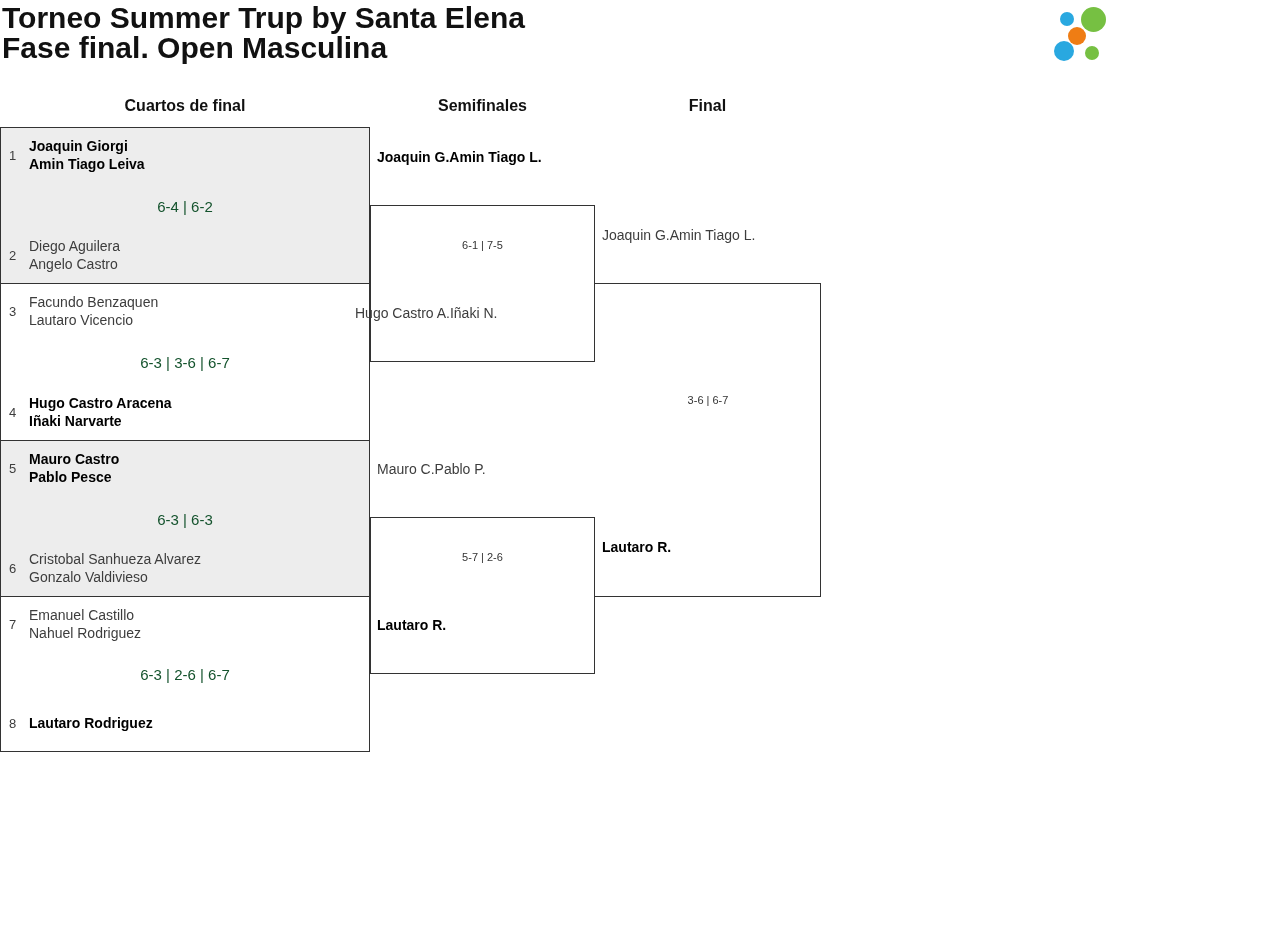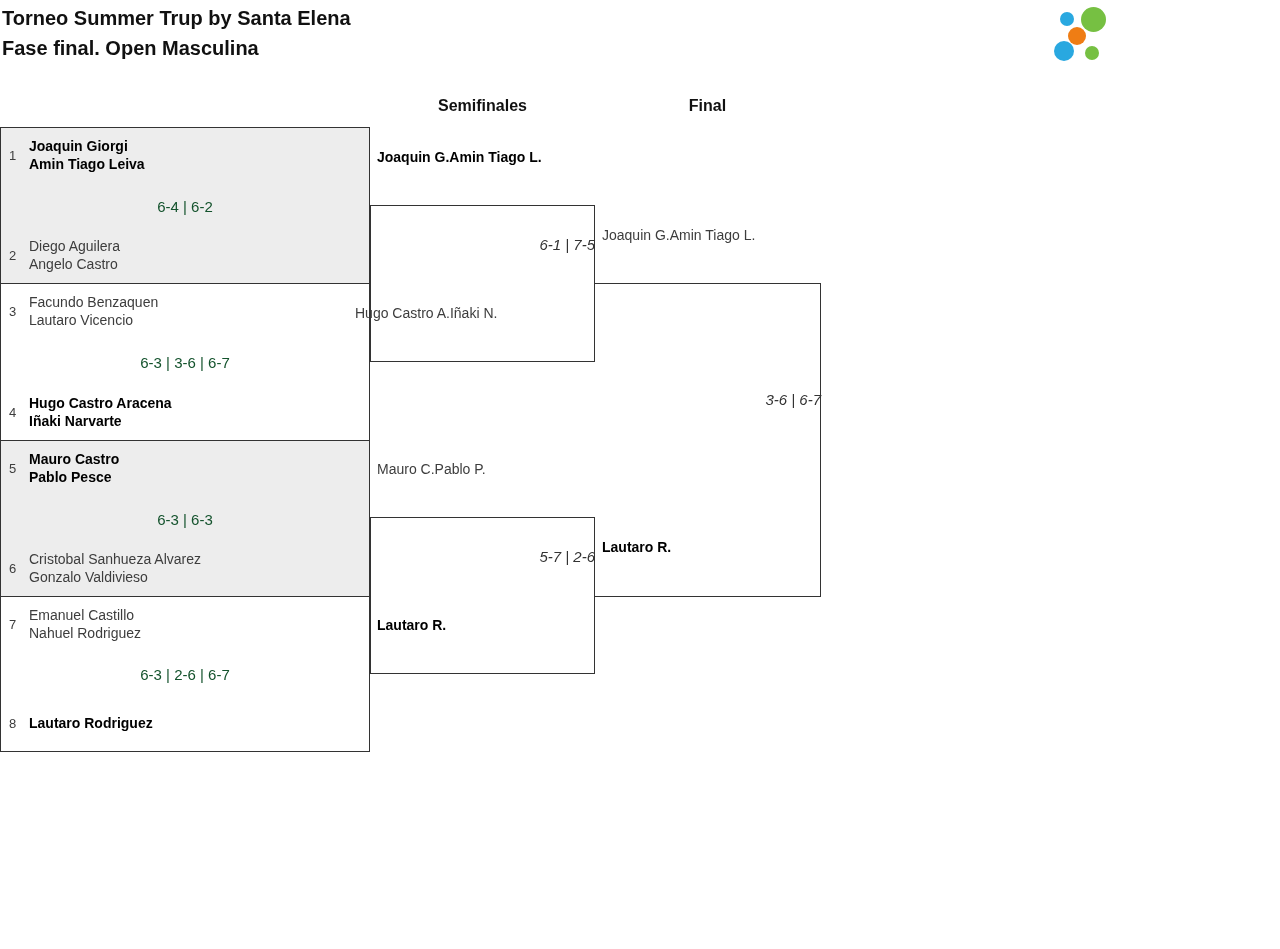--- a/index.html
+++ b/index.html
@@ -1,20 +1,20 @@
 <!DOCTYPE html>
 <html><head>
 <meta charset="utf-8">
 <style>
   html,body{margin:0;padding:0;background:#fff;}
   #page{position:relative;width:1280px;height:949px;background:#fff;overflow:hidden;
         font-family:"Liberation Sans",sans-serif;color:#111;}
 
   
-  .title{position:absolute;left:2px;top:3px;font-size:20px;font-weight:700;
+  .title{position:absolute;left:2px;top:3px;font-size:30px;font-weight:700;
          line-height:30px;color:#111;letter-spacing:0;}
   .logo{position:absolute;left:1045px;top:0;width:235px;height:75px;cursor:pointer;}
   .dot{position:absolute;border-radius:50%;}
 
   
   .round-header{position:absolute;top:97px;font-size:16px;font-weight:700;
                 text-align:center;color:#111;}
 
   
   .qbox{position:absolute;left:0;width:370px;box-sizing:border-box;
@@ -31,41 +31,42 @@
   .score{position:absolute;left:0;right:0;top:50%;transform:translateY(-50%);
          text-align:center;font-size:15px;color:#14532d;}
 
   
   .sbox{position:absolute;box-sizing:border-box;border:1px solid #333;background:transparent;}
   .fbox{position:absolute;box-sizing:border-box;border:1px solid #333;border-left:none;
         background:transparent;}
   .sname{position:absolute;height:36px;display:flex;
          justify-content:center;font-size:14px;line-height:18px;color:#3d3d3d;font-weight:400;}
   .sname.winner{font-weight:700;color:#000;}
-  .sscore{position:absolute;text-align:right;font-size:15px;color:#333;height:16px;line-height:16px;font-style:italic;}
+  .sscore{position:absolute;text-align:center;font-size:11px;color:#333;height:16px;line-height:16px;}
 </style>
 </head>
 <body>
 
 <div id="page">
 
   <div class="title">
     <div>Torneo Summer Trup by Santa Elena</div>
     <div>Fase final. Open Masculina</div>
   </div>
 
   <div class="logo">
     <span class="dot" style="left:15px;top:12px;width:14px;height:14px;background:#29a8e0;"></span>
     <span class="dot" style="left:36px;top:7px;width:25px;height:25px;background:#76c042;"></span>
     <span class="dot" style="left:23px;top:27px;width:18px;height:18px;background:#ef7d14;"></span>
     <span class="dot" style="left:9px;top:41px;width:20px;height:20px;background:#29a8e0;"></span>
     <span class="dot" style="left:40px;top:46px;width:14px;height:14px;background:#76c042;"></span>
 
   </div>
 
+  <div class="round-header" style="left:0;width:370px;">Cuartos de final</div>
   <div class="round-header" style="left:370px;width:225px;">Semifinales</div>
   <div class="round-header" style="left:595px;width:225px;">Final</div>
 
   <div class="qbox gray" style="top:127px;height:157px;">
     <div class="slot slot-top">
       <span class="seed">1</span>
       <div class="team winner">
         <div class="team-line">Joaquin Giorgi</div>
         <div class="team-line">Amin Tiago Leiva</div>
       </div>

